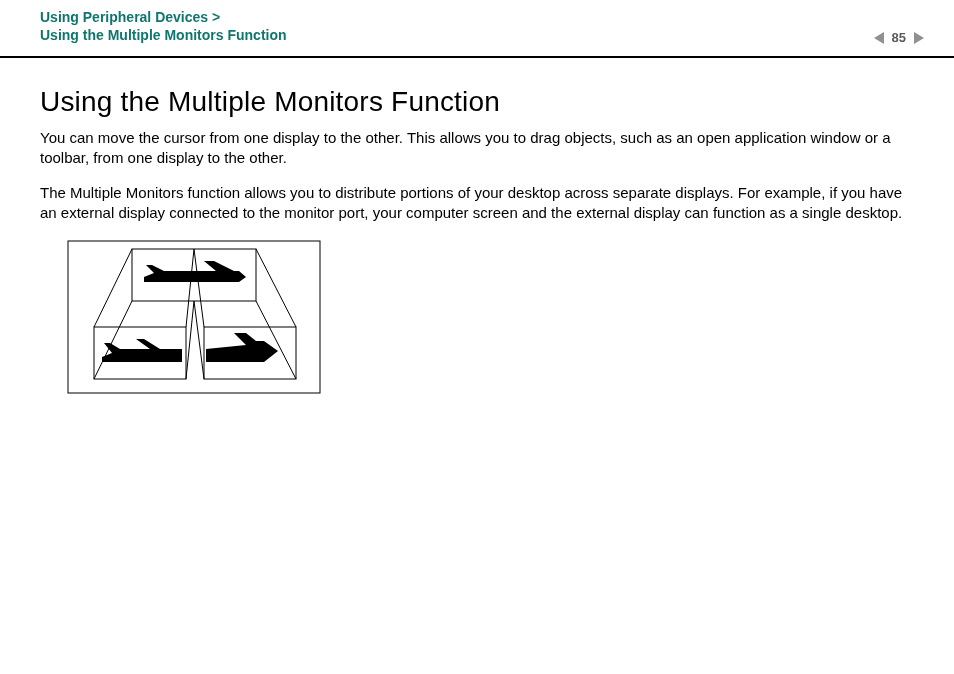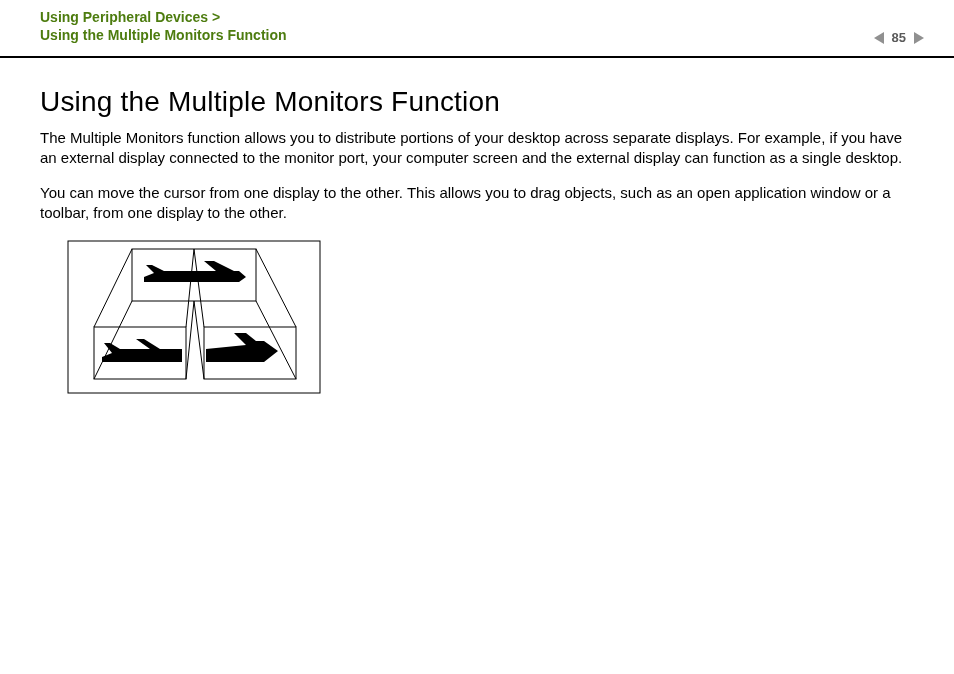--- a/index.html
+++ b/index.html
@@ -22,21 +22,21 @@
     position: relative;
     height: 56px;
     border-bottom: 2px solid #000;
   }
   .breadcrumb {
     position: absolute;
     left: 40px;
     top: 8px;
     font-size: 14px;
     font-weight: bold;
-    color: #4d7c0f;
+    color: #0f766e;
     line-height: 1.3;
   }
   .breadcrumb .line2 {
     display: block;
   }
   .pagenav {
     position: absolute;
     right: 30px;
     top: 30px;
     display: flex;
@@ -92,22 +92,22 @@
     </div>
     <div class="pagenav">
       <div class="tri tri-left"></div>
       <span class="num">85</span>
       <div class="tri tri-right"></div>
     </div>
   </div>
 
   <div class="content">
     <h1 class="title">Using the Multiple Monitors Function</h1>
+    <p class="body">You can move the cursor from one display to the other. This allows you to drag objects, such as an open application window or a toolbar, from one display to the other.</p>
     <p class="body">The Multiple Monitors function allows you to distribute portions of your desktop across separate displays. For example, if you have an external display connected to the monitor port, your computer screen and the external display can function as a single desktop.</p>
-    <p class="body">You can move the cursor from one display to the other. This allows you to drag objects, such as an open application window or a toolbar, from one display to the other.</p>
 
     <div class="illustration">
       <svg width="260" height="160" viewBox="0 0 260 160">
 
         <rect x="4" y="4" width="252" height="152" fill="none" stroke="#000" stroke-width="1"></rect>
 
         <rect x="68" y="12" width="124" height="52" fill="#fff" stroke="#000" stroke-width="1"></rect>
 
         <path d="M80 45 L175 45 L182 40 L175 34 L170 34 L150 24 L140 24 L152 34 L100 34 L88 28 L82 28 L90 36 L80 40 Z" fill="#000"></path>
 

